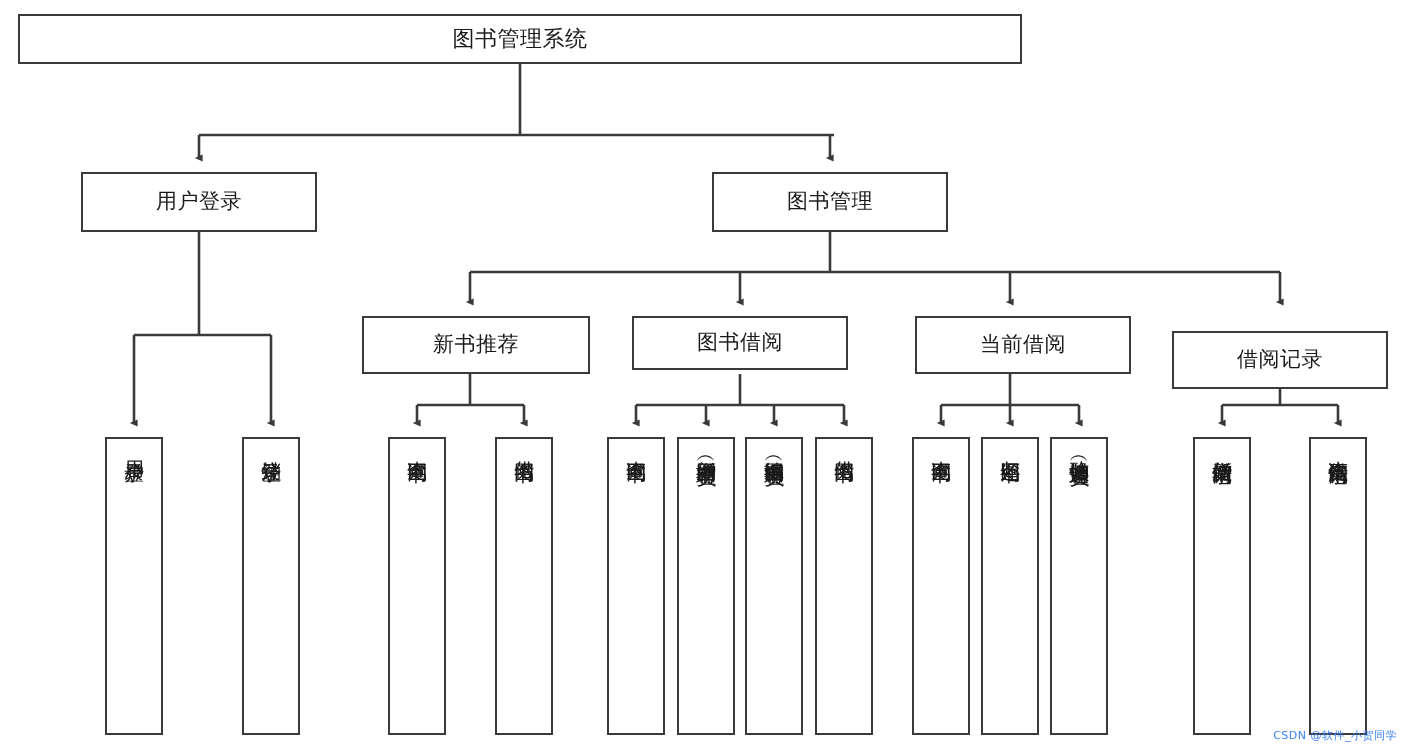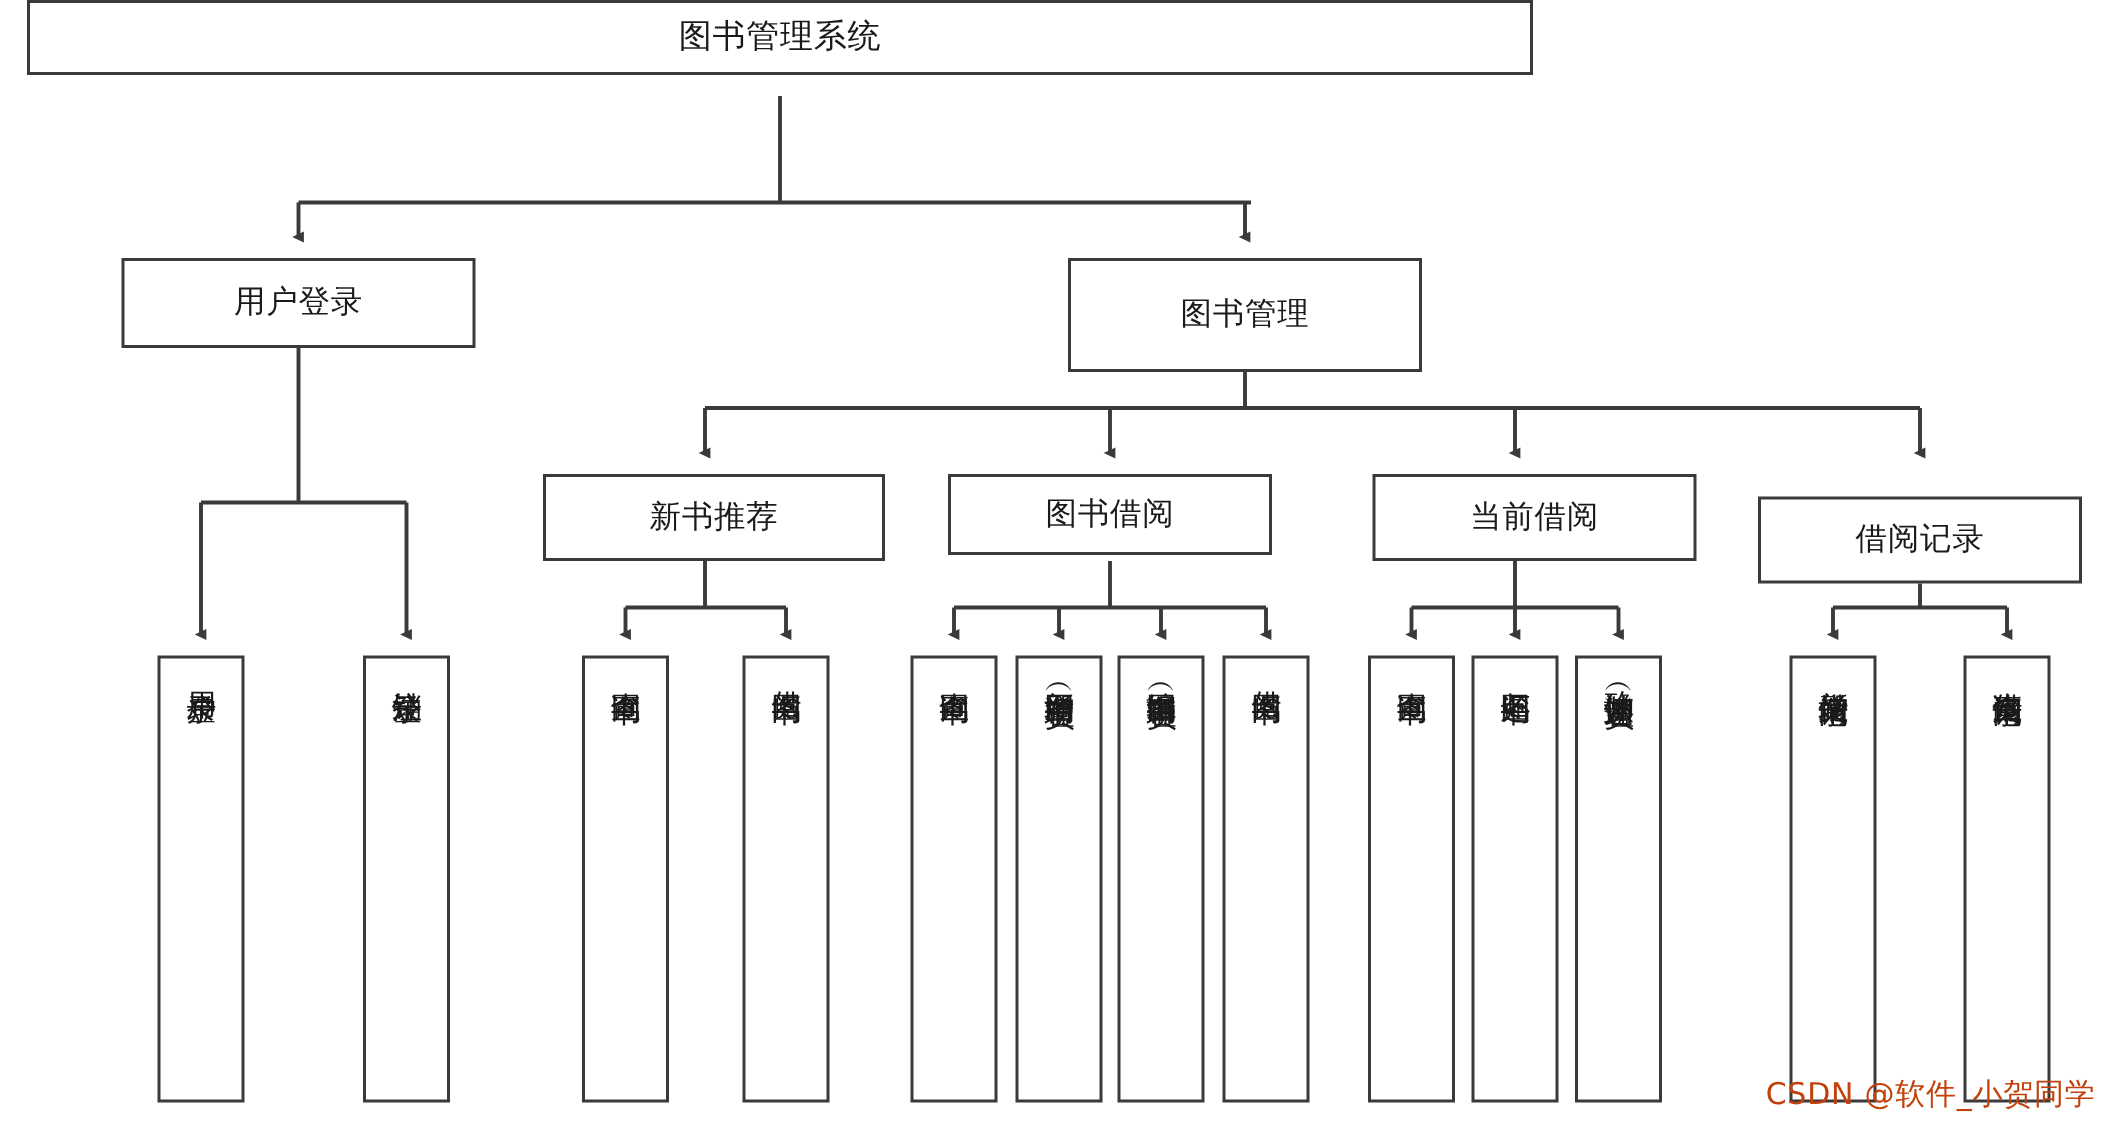--- a/index.html
+++ b/index.html
@@ -55,22 +55,22 @@
     font-size: 20px;
     line-height: 1.08;
     letter-spacing: 1px;
     white-space: nowrap;
     -webkit-text-orientation: upright;
   }
   #watermark {
     position: absolute;
     right: 8px;
     bottom: 4px;
-    font-size: 20px;
-    color: #c2410c;
+    font-size: 11px;
+    color: #3b82f6;
     letter-spacing: 0.5px;
     white-space: nowrap;
     user-select: none;
   }
 </style>
 </head>
 <body>
 
 <div id="diagram-root">
 
@@ -117,24 +117,24 @@
       <path d="M1010,405 L1010,423" marker-end="url(#arrowhead)"></path>
       <path d="M1079,405 L1079,423" marker-end="url(#arrowhead)"></path>
 
       <path d="M1280,374 L1280,405"></path>
       <path d="M1222,405 L1338,405"></path>
       <path d="M1222,405 L1222,423" marker-end="url(#arrowhead)"></path>
       <path d="M1338,405 L1338,423" marker-end="url(#arrowhead)"></path>
     </g>
   </svg>
 
-  <div class="node node-h node-root" style="left:18px; top:0; width:1004px; height:50px;">图书管理系统</div>
+  <div class="node node-h node-root" style="left:18px; top:14px; width:1004px; height:50px;">图书管理系统</div>
 
   <div class="node node-h" style="left:81px; top:172px; width:236px; height:60px;">用户登录</div>
-  <div class="node node-h" style="left:712px; top:172px; width:236px; height:76px;">图书管理</div>
+  <div class="node node-h" style="left:712px; top:172px; width:236px; height:60px;">图书管理</div>
 
   <div class="node node-h" style="left:362px; top:316px; width:228px; height:58px;">新书推荐</div>
   <div class="node node-h" style="left:632px; top:316px; width:216px; height:54px;">图书借阅</div>
   <div class="node node-h" style="left:902px; top:316px; width:216px; height:58px;margin-left:13px;">当前借阅</div>
   <div class="node node-h" style="left:1172px; top:331px; width:216px; height:58px;">借阅记录</div>
 
   <div class="node node-v" style="left:105px; top:437px; width:58px; height:298px;">
     <span class="vtext">用户登录</span>
   </div>
   <div class="node node-v" style="left:242px; top:437px; width:58px; height:298px;">

